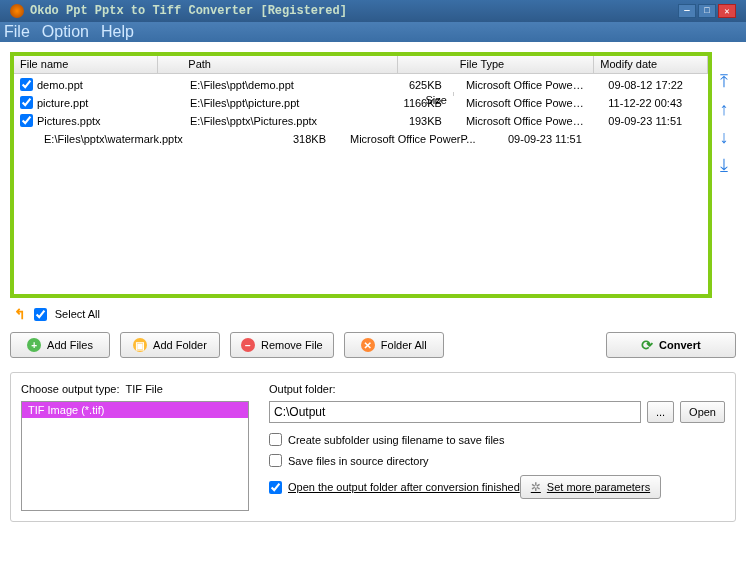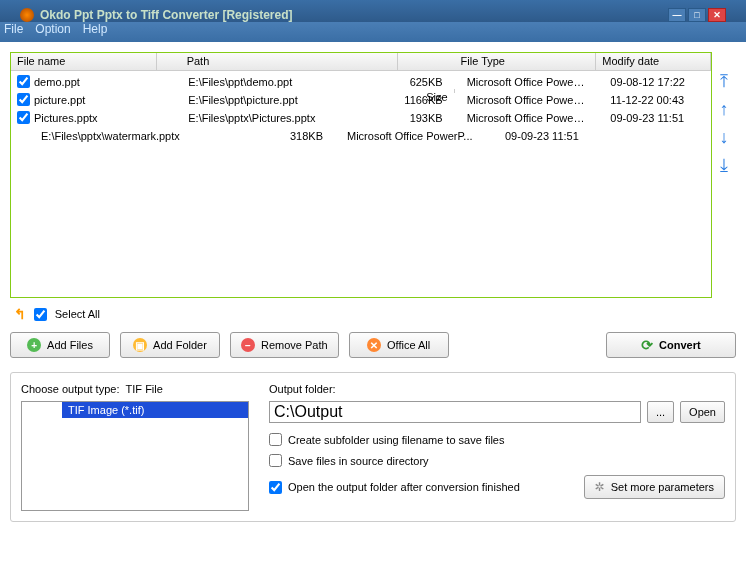--- a/index.html
+++ b/index.html
@@ -1,30 +1,30 @@
 <!DOCTYPE html>
 <html><head>
 <meta charset="utf-8">
 <style>
 * { box-sizing: border-box; margin: 0; padding: 0; }
 body { font-family: Tahoma, Arial, sans-serif; font-size: 11px; background: #fff; width: 746px; height: 566px; overflow: hidden; }
 
-.titlebar { background: linear-gradient(#3a6ea5, #2e5a8a); height: 22px; display: flex; align-items: flex-end; padding: 0 20px; color: #c8e0c8; font-weight: bold; font-family: Liberation Sans, sans-serif; font-size: 12px; }
+.titlebar { background: linear-gradient(#3a6ea5, #2e5a8a); height: 22px; display: flex; align-items: center; padding: 0 10px; color: #c8e0c8; font-weight: bold; font-family: Liberation Mono, monospace; font-size: 12px; }
 .titlebar .app-icon { width: 14px; height: 14px; margin-right: 6px; background: radial-gradient(#f80, #a40); border-radius: 50%; }
 .titlebar .spacer { flex: 1; }
 .titlebar .win-btn { width: 18px; height: 14px; margin-left: 2px; background: #4a7eb5; border: 1px solid #2a5a8a; display: flex; align-items: center; justify-content: center; font-size: 9px; color: #fff; cursor: pointer; }
 .titlebar .win-close { background: #d44; border-color: #a22; }
 
-.menubar { background: linear-gradient(#4a7eb5, #3a6ea5); height: 20px; display: flex; align-items: flex-start; padding: 0 4px; color: #d0e8ff; font-size: 12px; }
+.menubar { background: linear-gradient(#4a7eb5, #3a6ea5); height: 20px; display: flex; align-items: center; padding: 0 4px; color: #d0e8ff; font-size: 16px; }
 .menubar span { margin-right: 12px; cursor: pointer; }
 
 .main { padding: 10px; background: #fff; }
 
 .file-area { display: flex; }
-.file-table { flex: 1; border: 1px solid #84cc16; background: #fff; height: 246px; overflow: hidden; }
+.file-table { flex: 1; border: 4px solid #84cc16; background: #fff; height: 246px; overflow: hidden; }
 .ft-header { display: flex; background: linear-gradient(#fafafa, #e8e8e8); border-bottom: 1px solid #ccc; height: 18px; }
 .ft-header div { border-right: 1px solid #ccc; padding: 2px 6px; font-size: 11px; }
 .ft-row { display: flex; height: 18px; align-items: flex-end; gap: 12px; }
 .ft-row div { padding: 1px 6px; white-space: nowrap; overflow: hidden; text-overflow: ellipsis; }
 .col-name { width: 150px; }
 .col-path { width: 224px; margin-left: 24px; }
 .col-size { width: 58px; text-align: right; margin-top: 36px; }
 .col-type { width: 146px; }
 .col-date { width: 118px; }
 .ft-row .col-name { display: flex; align-items: center; }
@@ -45,24 +45,24 @@
 .ic-red { background: #e55; }
 .ic-orange { background: #f83; }
 .ic-conv { color: #393; font-size: 14px; }
 
 .bottom { display: flex; gap: 20px; border: 1px solid #ccc; border-radius: 3px; padding: 10px; }
 .bottom-left { width: 228px; }
 .bottom-right { flex: 1; }
 .label { margin-bottom: 6px; display: block; }
 .type-list { border: 1px solid #999; height: 110px; background: #fff; }
 .type-item { padding: 2px 6px; }
-.type-item.sel { background: #1d4ed8; color: #fff; margin-left: 40px; }
+.type-item.sel { background: #d946ef; color: #fff; }
 
 .folder-row { display: flex; gap: 6px; align-items: center; margin-bottom: 10px; }
-.folder-row input[type=text] { flex: 1; border: 1px solid #999; padding: 3px 4px; font-size: 16px; height: 22px; }
+.folder-row input[type=text] { flex: 1; border: 1px solid #999; padding: 3px 4px; font-size: 12px; height: 22px; }
 .sm-btn { background: linear-gradient(#fdfdfd, #e8e8e8); border: 1px solid #999; border-radius: 2px; padding: 2px 8px; cursor: pointer; font-size: 11px; height: 22px; }
 
 .check-row { display: flex; align-items: center; gap: 6px; margin-bottom: 8px; }
 .check-row input { margin: 0; }
 .params-btn { background: linear-gradient(#fdfdfd, #e8e8e8); border: 1px solid #999; border-radius: 3px; padding: 4px 10px; cursor: pointer; font-size: 11px; display: flex; align-items: center; gap: 6px; }
 .gear { color: #888; font-size: 12px; }
 </style>
 </head>
 <body>
 
@@ -149,25 +149,25 @@
     <div class="btn">
       <span class="icon-circ ic-green">+</span>
       <span>Add Files</span>
     </div>
     <div class="btn">
       <span class="icon-circ ic-yellow">▣</span>
       <span>Add Folder</span>
     </div>
     <div class="btn">
       <span class="icon-circ ic-red">−</span>
-      <span>Remove Path</span>
+      <span>Remove File</span>
     </div>
     <div class="btn">
       <span class="icon-circ ic-orange">✕</span>
-      <span>Office All</span>
+      <span>Folder All</span>
     </div>
     <div style="flex:1"></div>
     <div class="btn btn-convert">
       <span class="ic-conv">⟳</span>
       <span>Convert</span>
     </div>
   </div>
 
   <div class="bottom">
     <div class="bottom-left">
@@ -186,21 +186,21 @@
         <button class="sm-btn">Open</button>
       </div>
       <div class="check-row">
         <input type="checkbox" style="">
         <span>Create subfolder using filename to save files</span>
       </div>
       <div class="check-row">
         <input type="checkbox" style="">
         <span>Save files in source directory</span>
       </div>
-      <div style="display:flex; align-items:center; justify-content:space-between;">
+      <div style="display:flex; align-items:center; justify-content:flex-start;text-decoration:underline;">
         <div class="check-row" style="margin-bottom:0;">
           <input type="checkbox" checked="" style="">
           <span>Open the output folder after conversion finished</span>
         </div>
         <button class="params-btn">
           <span class="gear">✲</span>
           <span>Set more parameters</span>
         </button>
       </div>
     </div>

